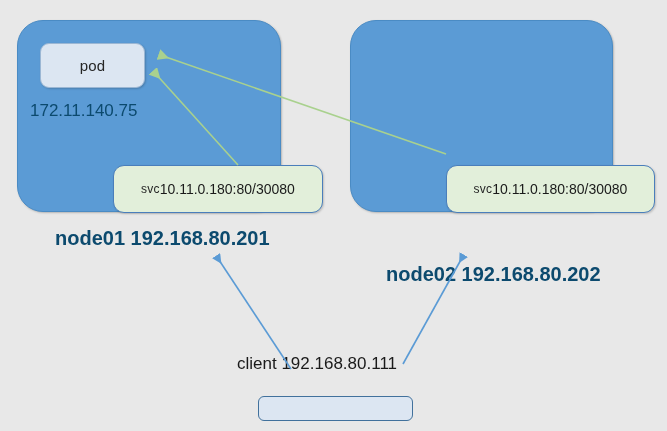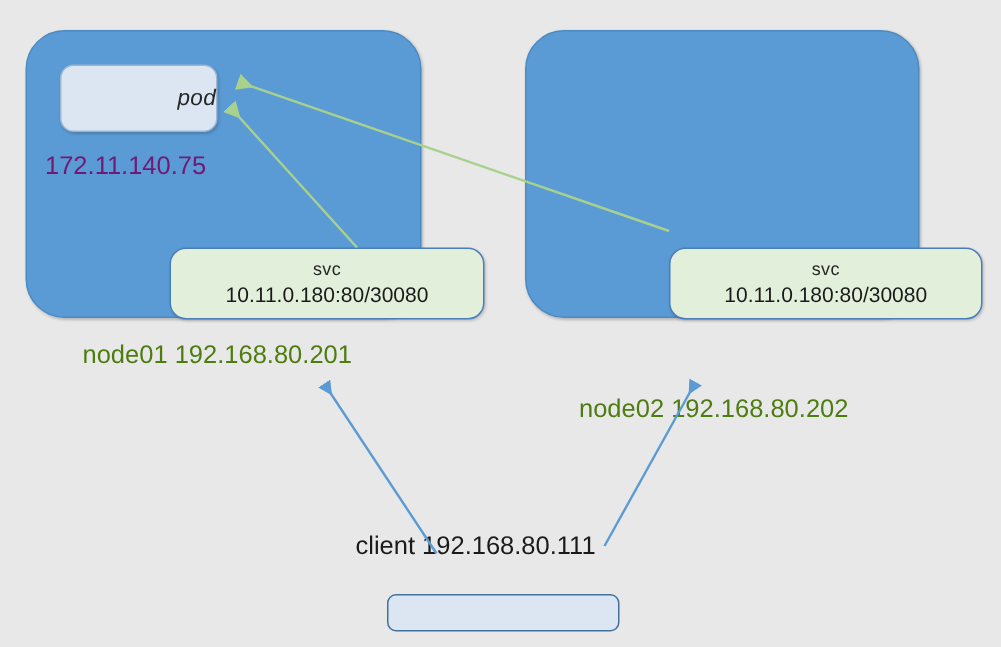--- a/index.html
+++ b/index.html
@@ -35,50 +35,48 @@
     left: 40px;
     top: 43px;
     width: 105px;
     height: 45px;
     background: #dce6f2;
     border: 1px solid #9bb7d4;
     border-radius: 9px;
     box-sizing: border-box;
     display: flex;
     align-items: center;
-    justify-content: flex-end;
+    justify-content: center;
     box-shadow: 1px 1px 2px rgba(0,0,0,0.18);
-    font-style: italic;
   }
   .pod-label {
     font-size: 15px;
     color: #262626;
     letter-spacing: 0.2px;
   }
 
   .pod-ip {
     position: absolute;
     left: 30px;
     top: 101px;
     font-size: 17px;
-    color: #701a75;
+    color: #0c4a6e;
     white-space: nowrap;
   }
 
   .svc-box {
     position: absolute;
     top: 165px;
     height: 48px;
     background: #e2efda;
     border: 1px solid #4a7ebb;
     border-radius: 11px;
     box-sizing: border-box;
     box-shadow: 1px 1px 2px rgba(0,0,0,0.18);
     display: flex;
-    flex-direction: column;
     align-items: center;
     justify-content: center;
   }
   #svc-box-node01 { left: 113px; width: 210px; }
   #svc-box-node02 { left: 446px; width: 209px; }
   .svc-title {
     font-size: 12px;
     color: #262626;
     line-height: 14px;
     letter-spacing: 0.2px;
@@ -86,23 +84,24 @@
   .svc-addr {
     font-size: 14px;
     color: #1a1a1a;
     line-height: 20px;
     white-space: nowrap;
   }
 
   .node-caption {
     position: absolute;
     top: 227px;
-    font-size: 17px;
-    color: #4d7c0f;
+    font-size: 20px;
+    color: #0c4a6e;
     white-space: nowrap;
+    font-weight: bold;
   }
   #node01-caption { left: 55px; }
   #node02-caption { left: 386px; margin-top: 36px; }
 
   .client-caption {
     position: absolute;
     left: 237px;
     top: 354px;
     font-size: 17px;
     color: #1a1a1a;

